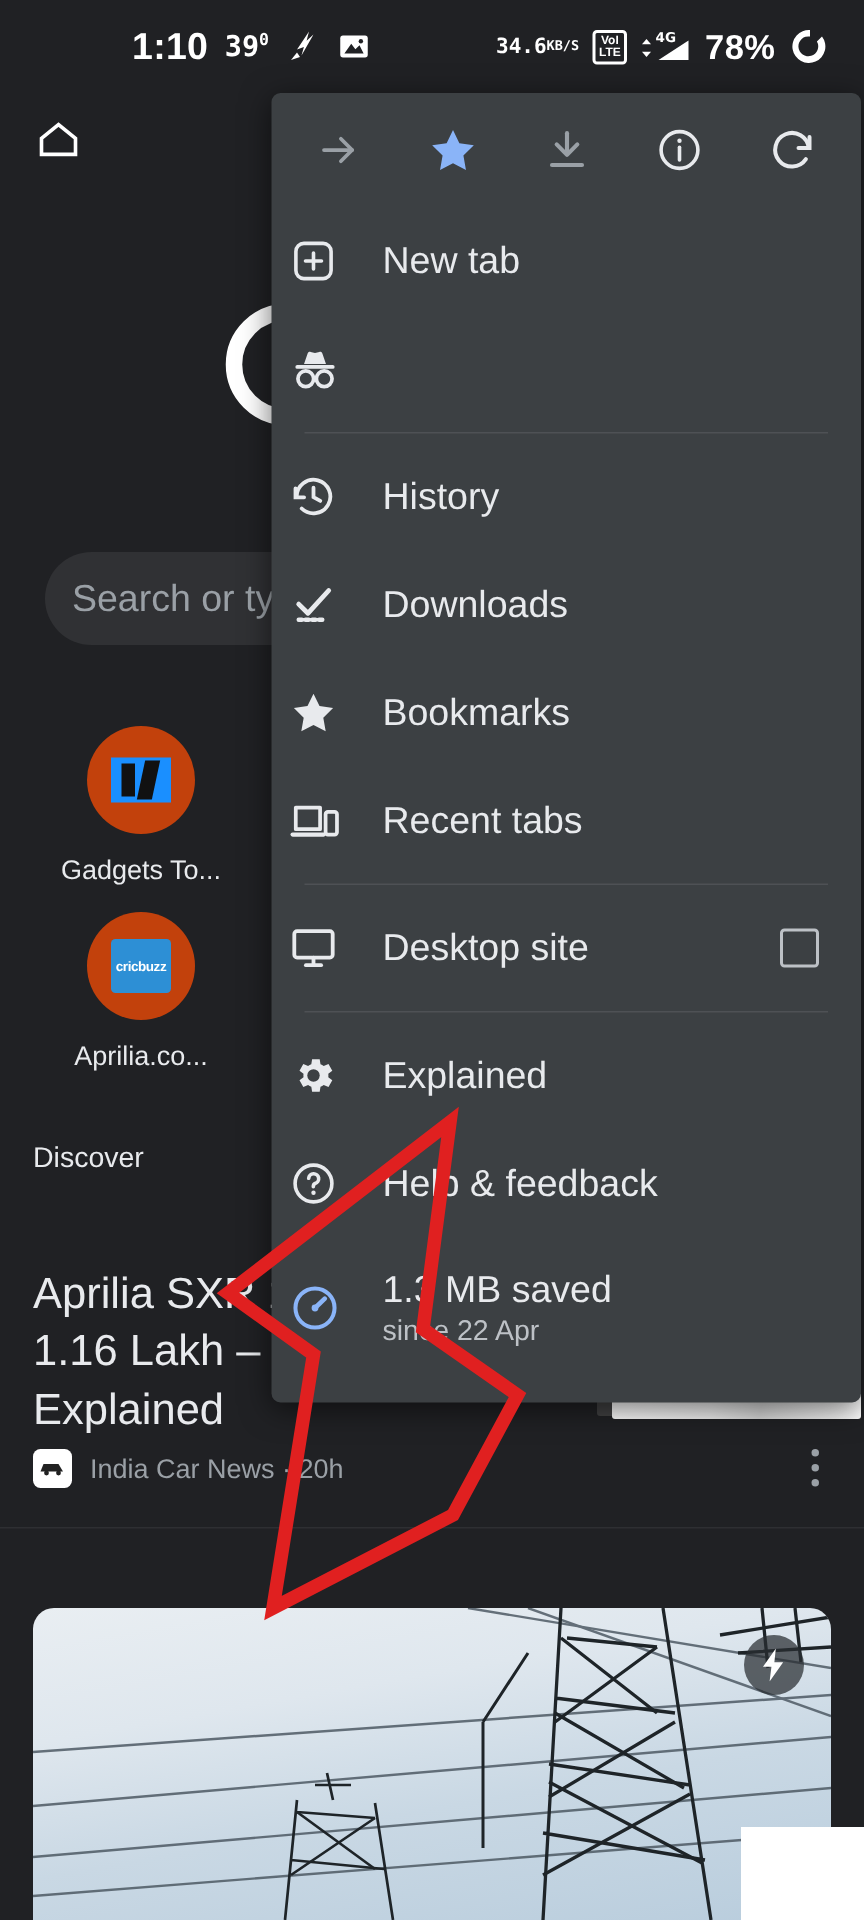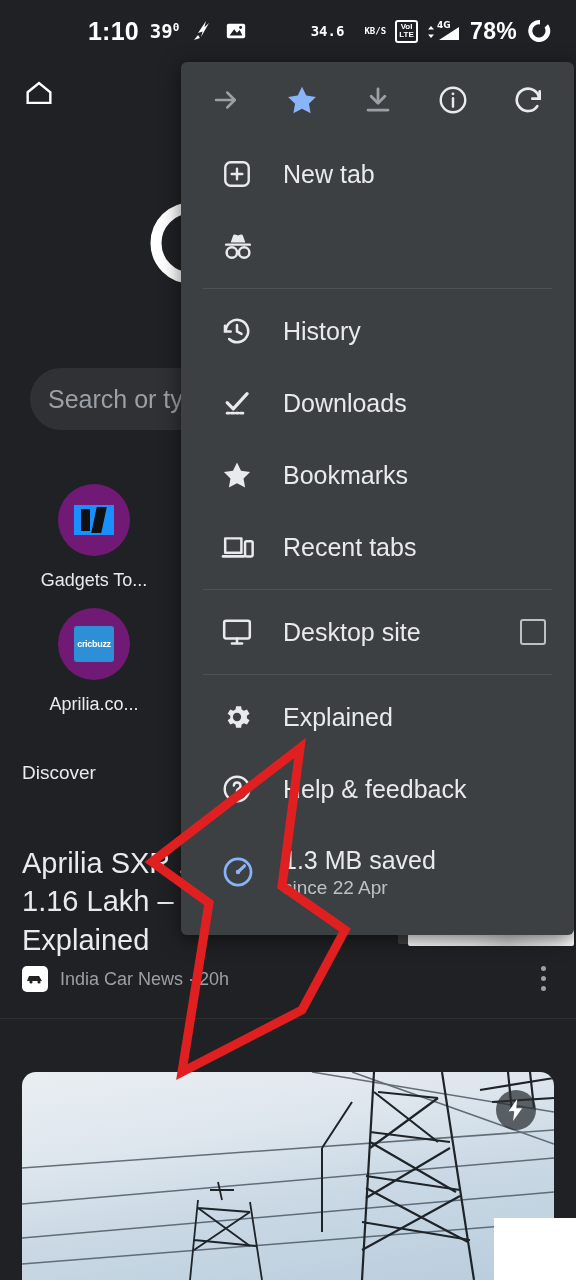--- a/index.html
+++ b/index.html
@@ -26,21 +26,21 @@
     color:#fff;
   }
   .sb-left{ display:flex; align-items:center; gap:11px; margin-left:88px;justify-content:flex-end; }
   .sb-right{ display:flex; align-items:center; gap:9px; position:absolute; right:22px; }
   .sb-time{ font-size:25px; font-weight:700; letter-spacing:.2px; }
   .sb-temp{ font-size:19px; font-weight:700; font-family:"DejaVu Sans Mono", monospace;}
   .sb-temp sup{ font-size:11px; }
   .sb-ico{ display:inline-flex; align-items:center; justify-content:center; }
   .sb-net{ display:flex; align-items:center; line-height:1; }
   .sb-net .n1{ font-size:14px; font-weight:700; font-family:"DejaVu Sans Mono", monospace; }
-  .sb-net .n2{ font-size:9px; font-weight:700; font-family:"DejaVu Sans Mono", monospace;margin-left:20px; }
+  .sb-net .n2{ font-size:9px; font-weight:700; font-family:"DejaVu Sans Mono", monospace; }
   .sb-volte{
     border:2px solid #fff; border-radius:3px;
     display:flex; flex-direction:column; align-items:center; justify-content:center;
     width:23px; height:23px; line-height:1;
   }
   .sb-volte .v1{ font-size:8px; font-weight:700; }
   .sb-volte .v2{ font-size:8px; font-weight:700; }
   .sb-batt{ font-size:23px; font-weight:700; letter-spacing:.3px; }
 
   
@@ -54,21 +54,21 @@
     height:62px; width:330px;
     background:#303134; border-radius:31px;
     display:flex; align-items:center;
     padding-left:18px;
     color:#9aa0a6; font-size:25px;
     white-space:nowrap; overflow:hidden;
   }
   .tile{ position:absolute; display:flex; flex-direction:column; align-items:center; width:148px; }
   .tile-circle{
     width:72px; height:72px; border-radius:50%;
-    background:#701a75;
+    background:#c2410c;
     display:flex; align-items:center; justify-content:center;
   }
   .tile-label{
     margin-top:14px; font-size:18px; color:#e8eaed;
     white-space:nowrap; overflow:hidden; text-overflow:ellipsis; max-width:140px;
     text-align:right;
   }
   #tile-0{ left:20px; top:484px; }
   #tile-1{ left:20px; top:608px; }
   .fav-gadgets{ width:40px; height:30px; background:#1a8fff; position:relative; }
@@ -150,21 +150,21 @@
   #menu-top{
     height:76px; display:flex; align-items:center; justify-content:space-between;
     padding:0 22px;
   }
   .top-btn{
     width:46px; height:46px; display:flex; align-items:center; justify-content:center;
     cursor:pointer;
   }
   .mi{
     height:72px; display:flex; align-items:center;
-    padding-left:40px; padding-right:22px;
+    padding-left:12px; padding-right:22px;
     cursor:pointer; position:relative;
   }
   .mi-icon{ width:44px; display:flex; align-items:center; justify-content:flex-start; flex:0 0 44px; }
   .mi-label{
     margin-left:18px; color:#e8eaed; font-size:25px; font-weight:400; white-space:nowrap;
   }
   .mi-sub{ color:#bdc1c6; font-size:19px; margin-top:2px; }
   .mi-textwrap{ margin-left:18px; display:flex; flex-direction:column; justify-content:center; }
   .mi-textwrap .mi-label{ margin-left:0; }
   .mi-checkbox{

